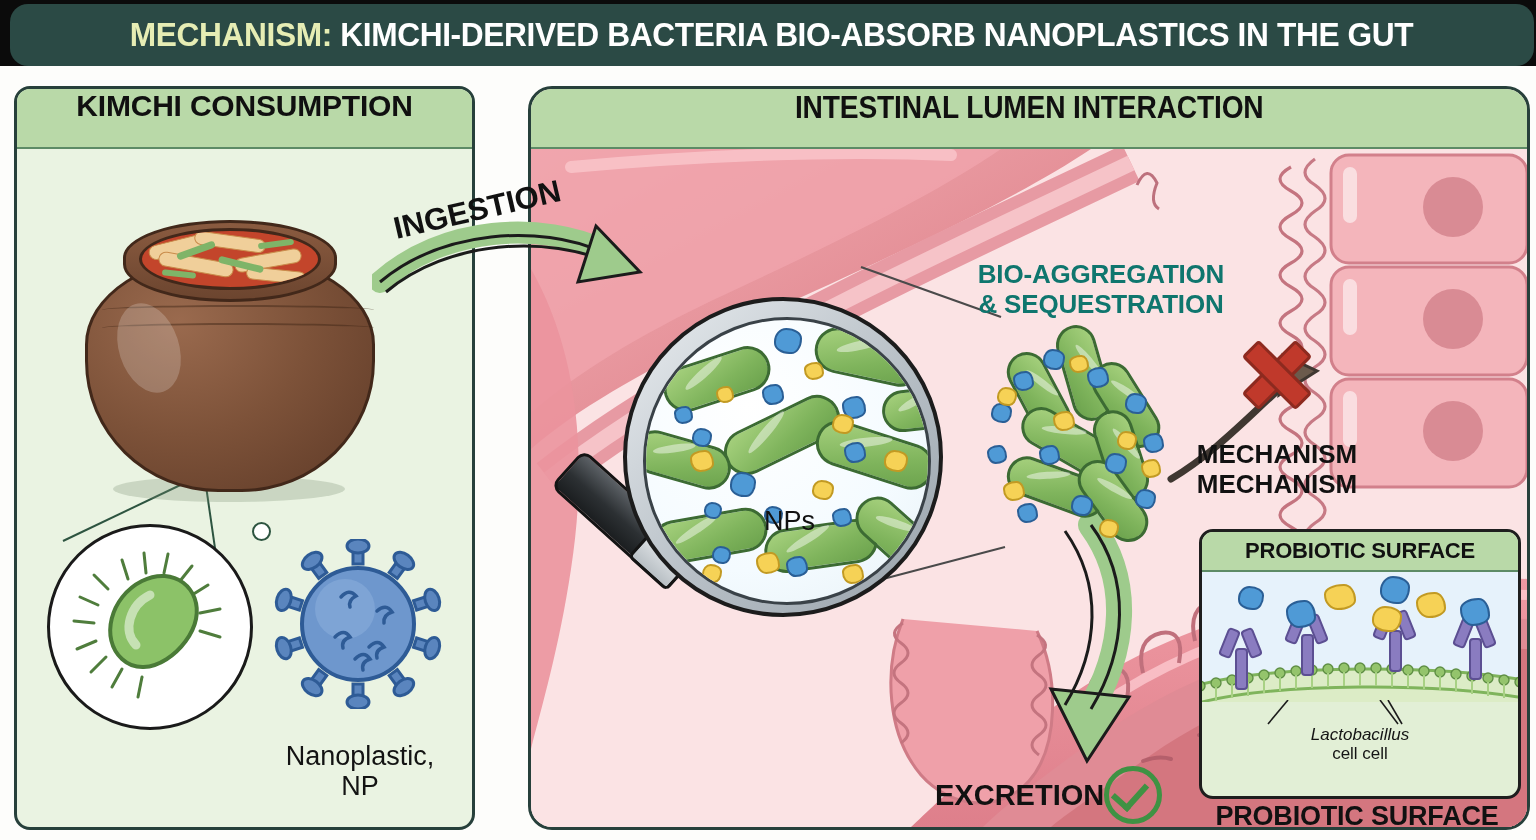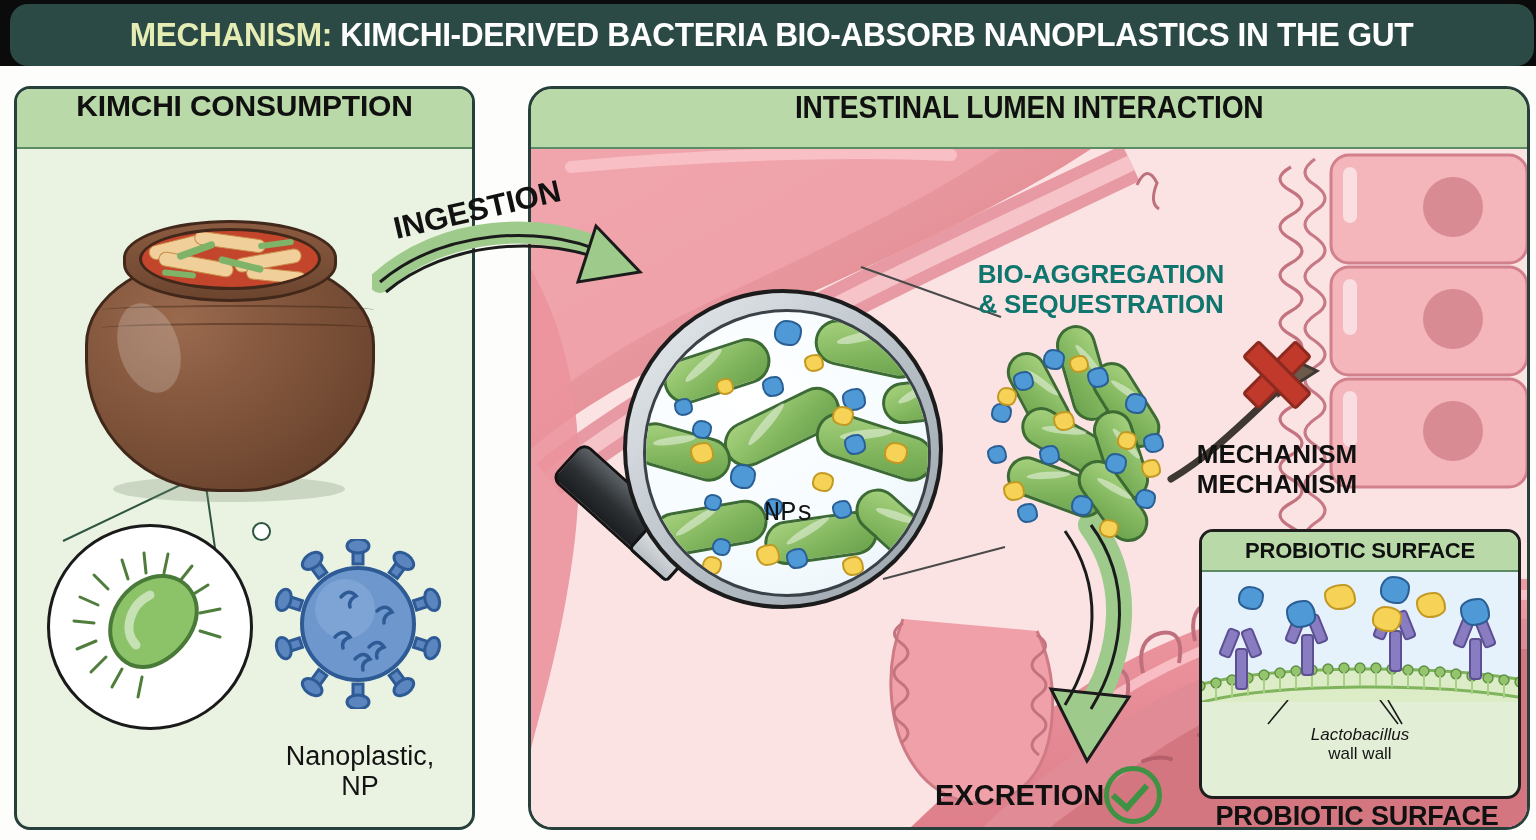--- a/index.html
+++ b/index.html
@@ -78,21 +78,21 @@
     position:absolute;text-align:center;font-size:27px;line-height:1.12;color:#131313;
   }
   #cap-probiotic{left:14px;top:592px;width:232px;}
   #cap-np{left:248px;top:592px;width:190px;}
   .lumen{
     position:absolute;left:0;top:0;width:100%;height:100%;
     background:#fbe3e4;
   }
   .rp-svg{position:absolute;left:0;top:0;width:996px;height:678px;}
 
-  .magnifier{position:absolute;left:92px;top:140px;width:320px;height:320px;font-family:Liberation Mono, monospace;}
+  .magnifier{position:absolute;left:92px;top:148px;width:320px;height:320px;}
   .mag-rim{
     position:absolute;left:0;top:0;width:320px;height:320px;border-radius:50%;
     background:linear-gradient(135deg,#e9edf0,#b7bfc6 55%,#98a2aa);
     border:4px solid #1c1c1c;box-sizing:border-box;
   }
   .mag-lens{
     position:absolute;left:16px;top:16px;width:288px;height:288px;border-radius:50%;
     background:radial-gradient(circle at 36% 30%,#ffffff 0%,#f4fbff 62%,#e7f1f6 100%);
     border:3px solid #3a4248;box-sizing:border-box;overflow:hidden;
   }
@@ -584,21 +584,21 @@
           <div class="np-yellow blobB" style="left:214px;top:20px;width:26px;height:22px"></div>
         </div>
         <svg viewBox="0 0 310 26" style="position:absolute;left:0;top:168px;width:310px;height:26px">
           <line x1="86" y1="0" x2="66" y2="24" stroke="#1b1b1b" stroke-width="1.6"></line>
           <line x1="178" y1="0" x2="196" y2="24" stroke="#1b1b1b" stroke-width="1.6"></line>
           <line x1="186" y1="0" x2="200" y2="24" stroke="#1b1b1b" stroke-width="1.6"></line>
         </svg>
         <div class="inset-legend" style="position:absolute;left:0;top:190px;width:316px">
           <div class="leg">
             <em>Lactobacillus</em><br>
-            <span>wall wall</span>
+            <span>cell cell</span>
           </div>
         </div>
       </div>
 
       <div class="inset-caption">PROBIOTIC SURFACE</div>
     </div>
   </div>
 
   <svg style="position:absolute;left:372px;top:186px;width:280px;height:140px">
     <path d="M8 96 C70 40 170 34 236 66" fill="none" stroke="#9ecb8c" stroke-width="22" stroke-linecap="round"></path>

